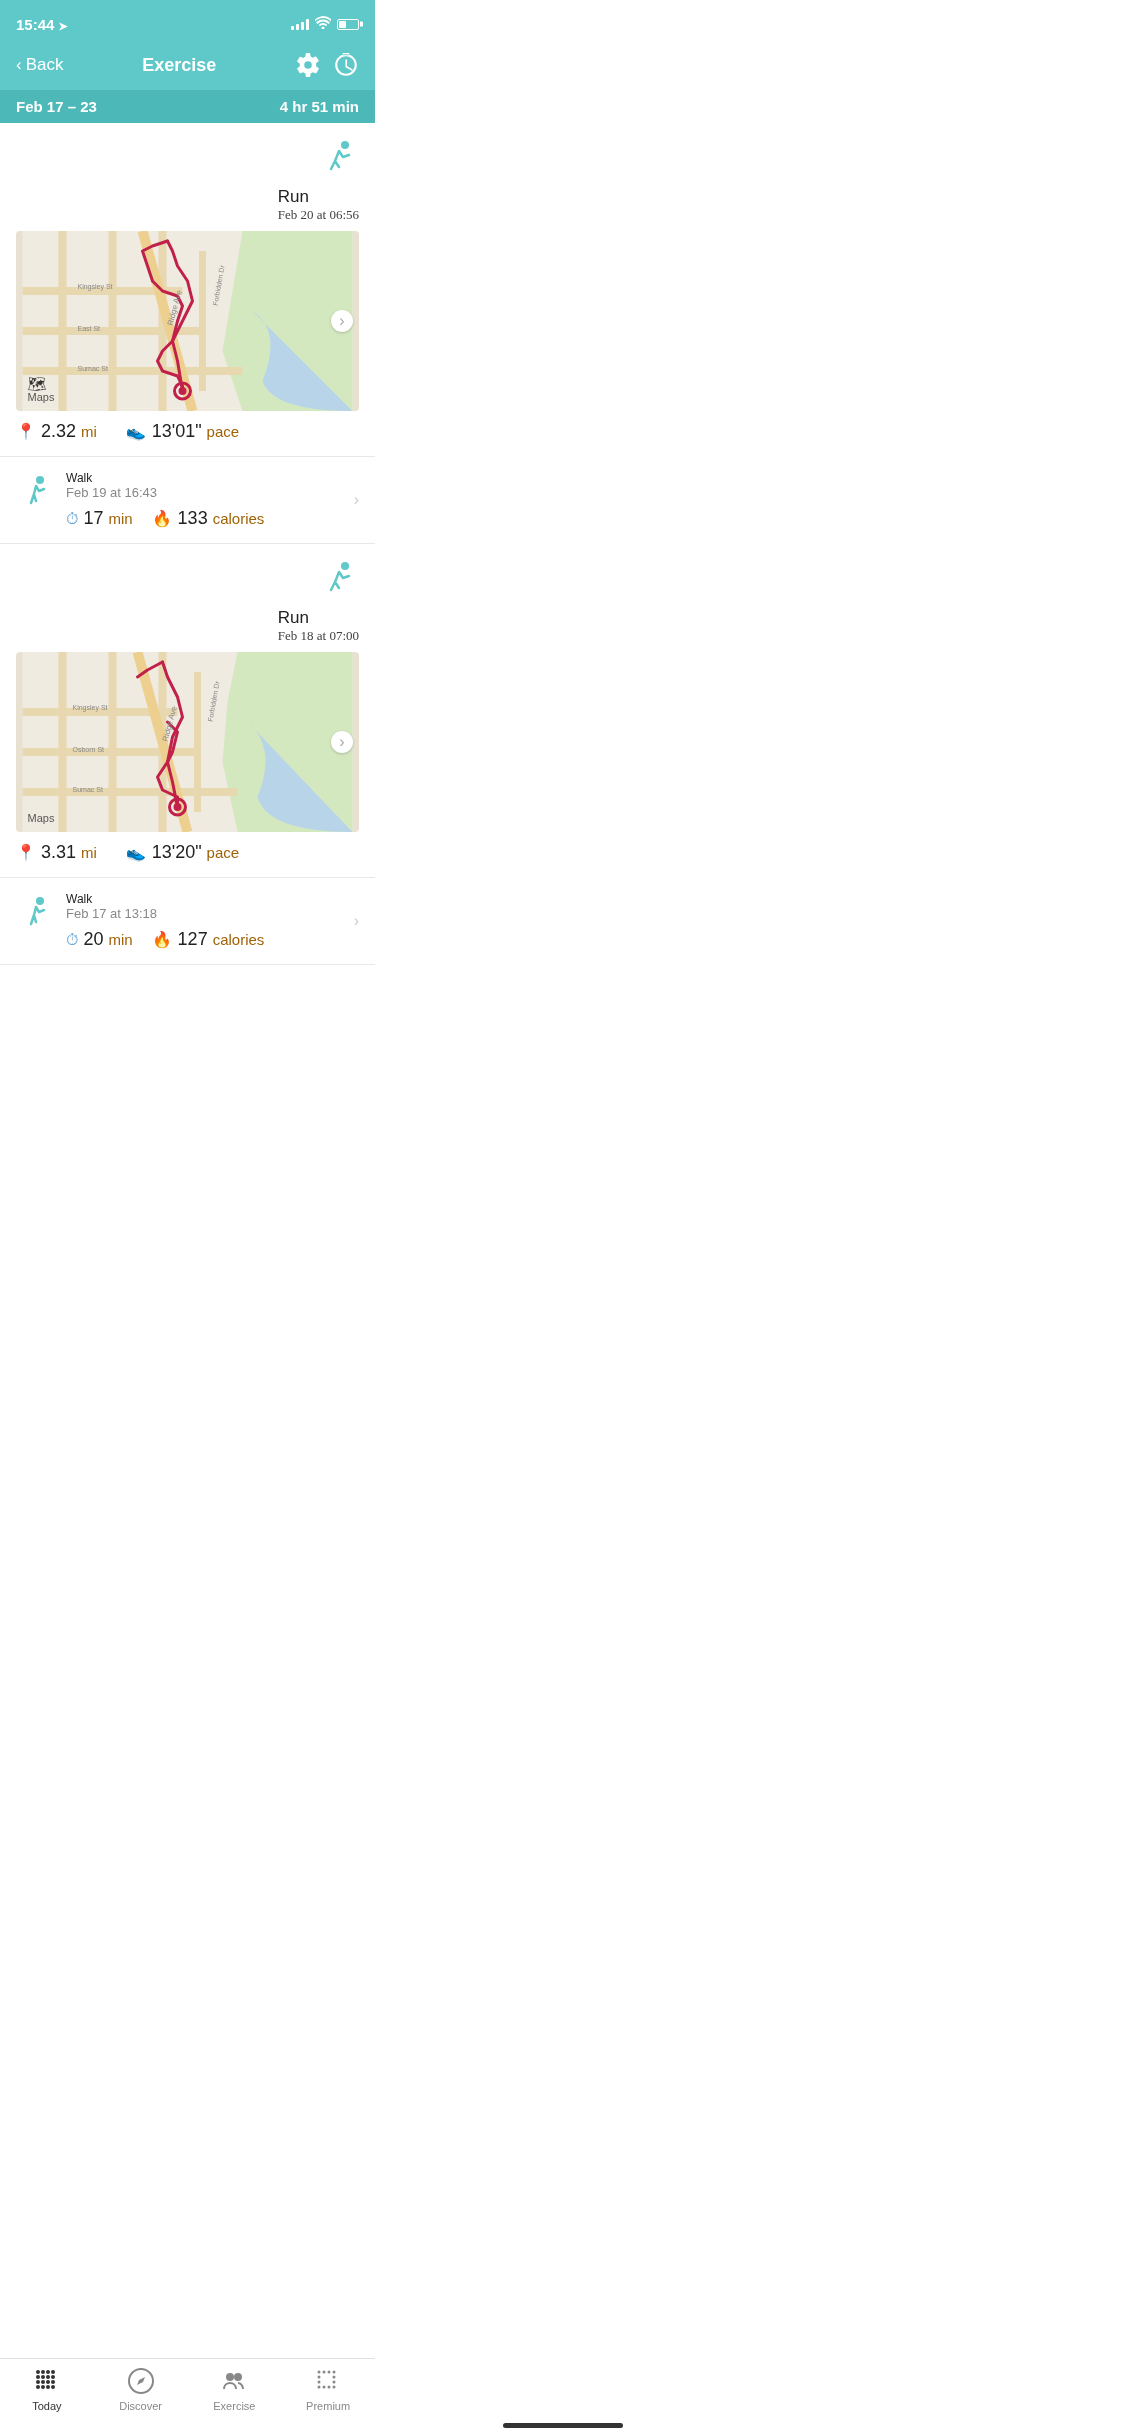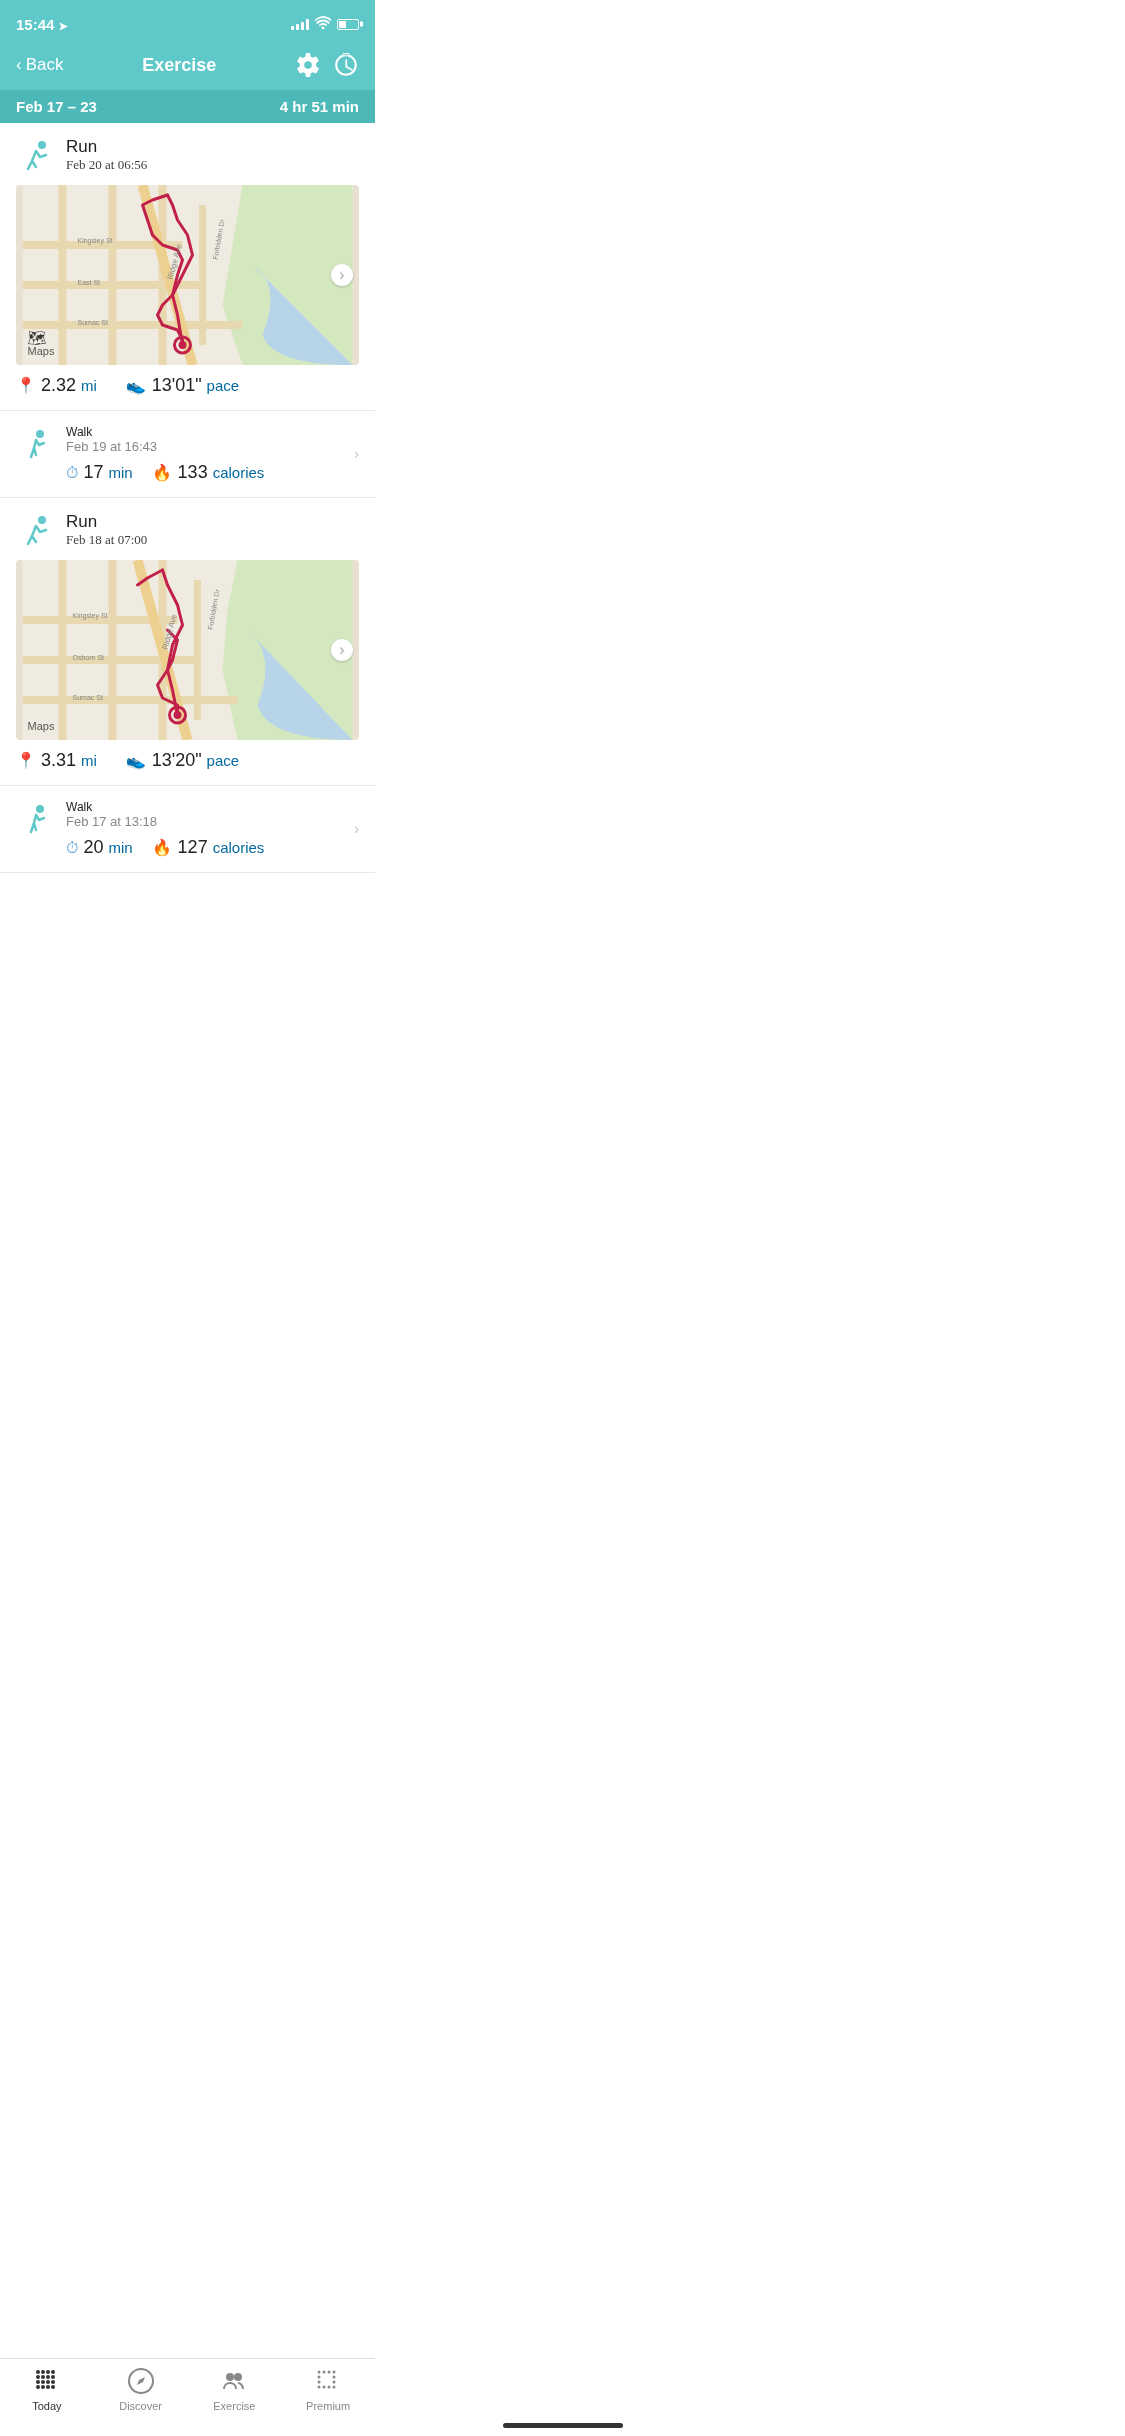--- a/index.html
+++ b/index.html
@@ -144,23 +144,24 @@
       overflow-y: auto;
     }
 
     
     .activity-item {
       padding: 14px 16px 14px;
       border-bottom: 1px solid #e8e8e8;
     }
     .activity-header {
       display: flex;
-      align-items: flex-start;
+      align-items: flex-end;
       gap: 10px;
       margin-bottom: 8px;
+      flex-direction: column;
     }
     .activity-icon {
       width: 40px;
       height: 40px;
       display: flex;
       align-items: center;
       justify-content: center;
     }
     .activity-info h3 {
       font-size: 17px;
@@ -218,21 +219,21 @@
       align-items: center;
       gap: 5px;
     }
     .stat-value {
       font-size: 18px;
       font-weight: 500;
       color: #222;
     }
     .stat-unit {
       font-size: 15px;
-      color: #0369a1;
+      color: #a16207;
       font-weight: 400;
     }
 
     
     .activity-item-walk {
       display: flex;
       justify-content: space-between;
       align-items: center;
       padding: 14px 16px;
       border-bottom: 1px solid #e8e8e8;

